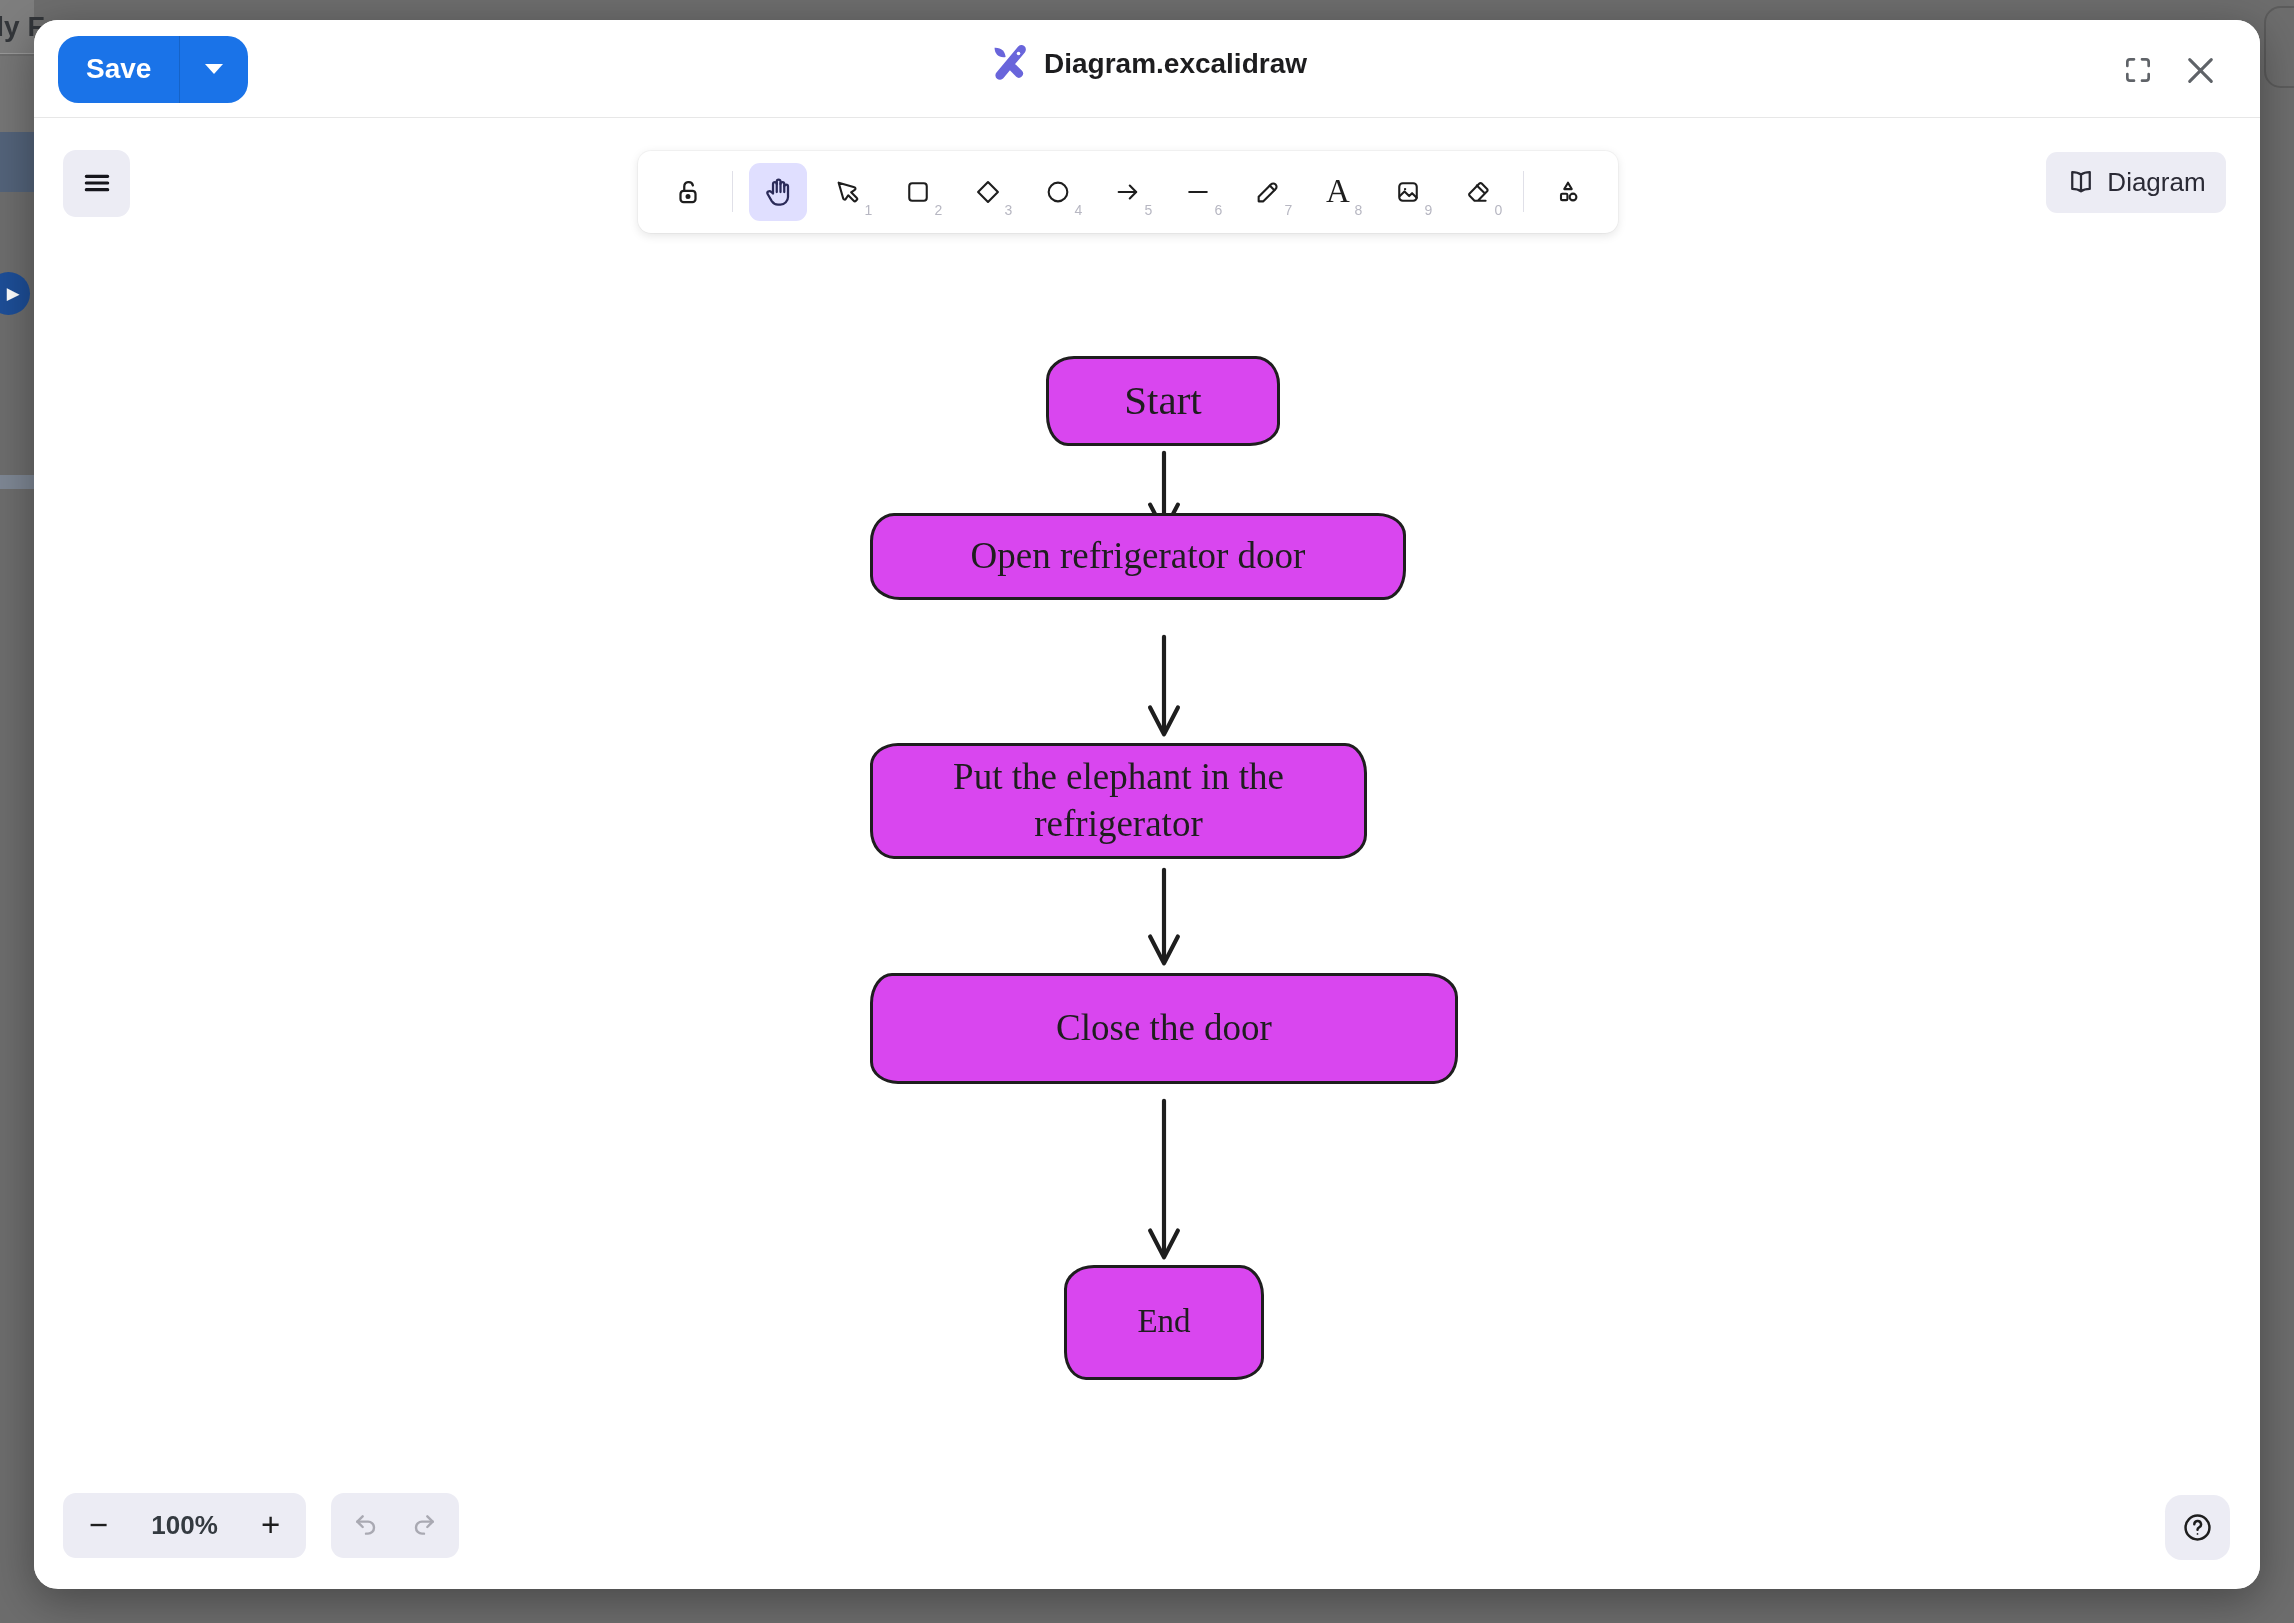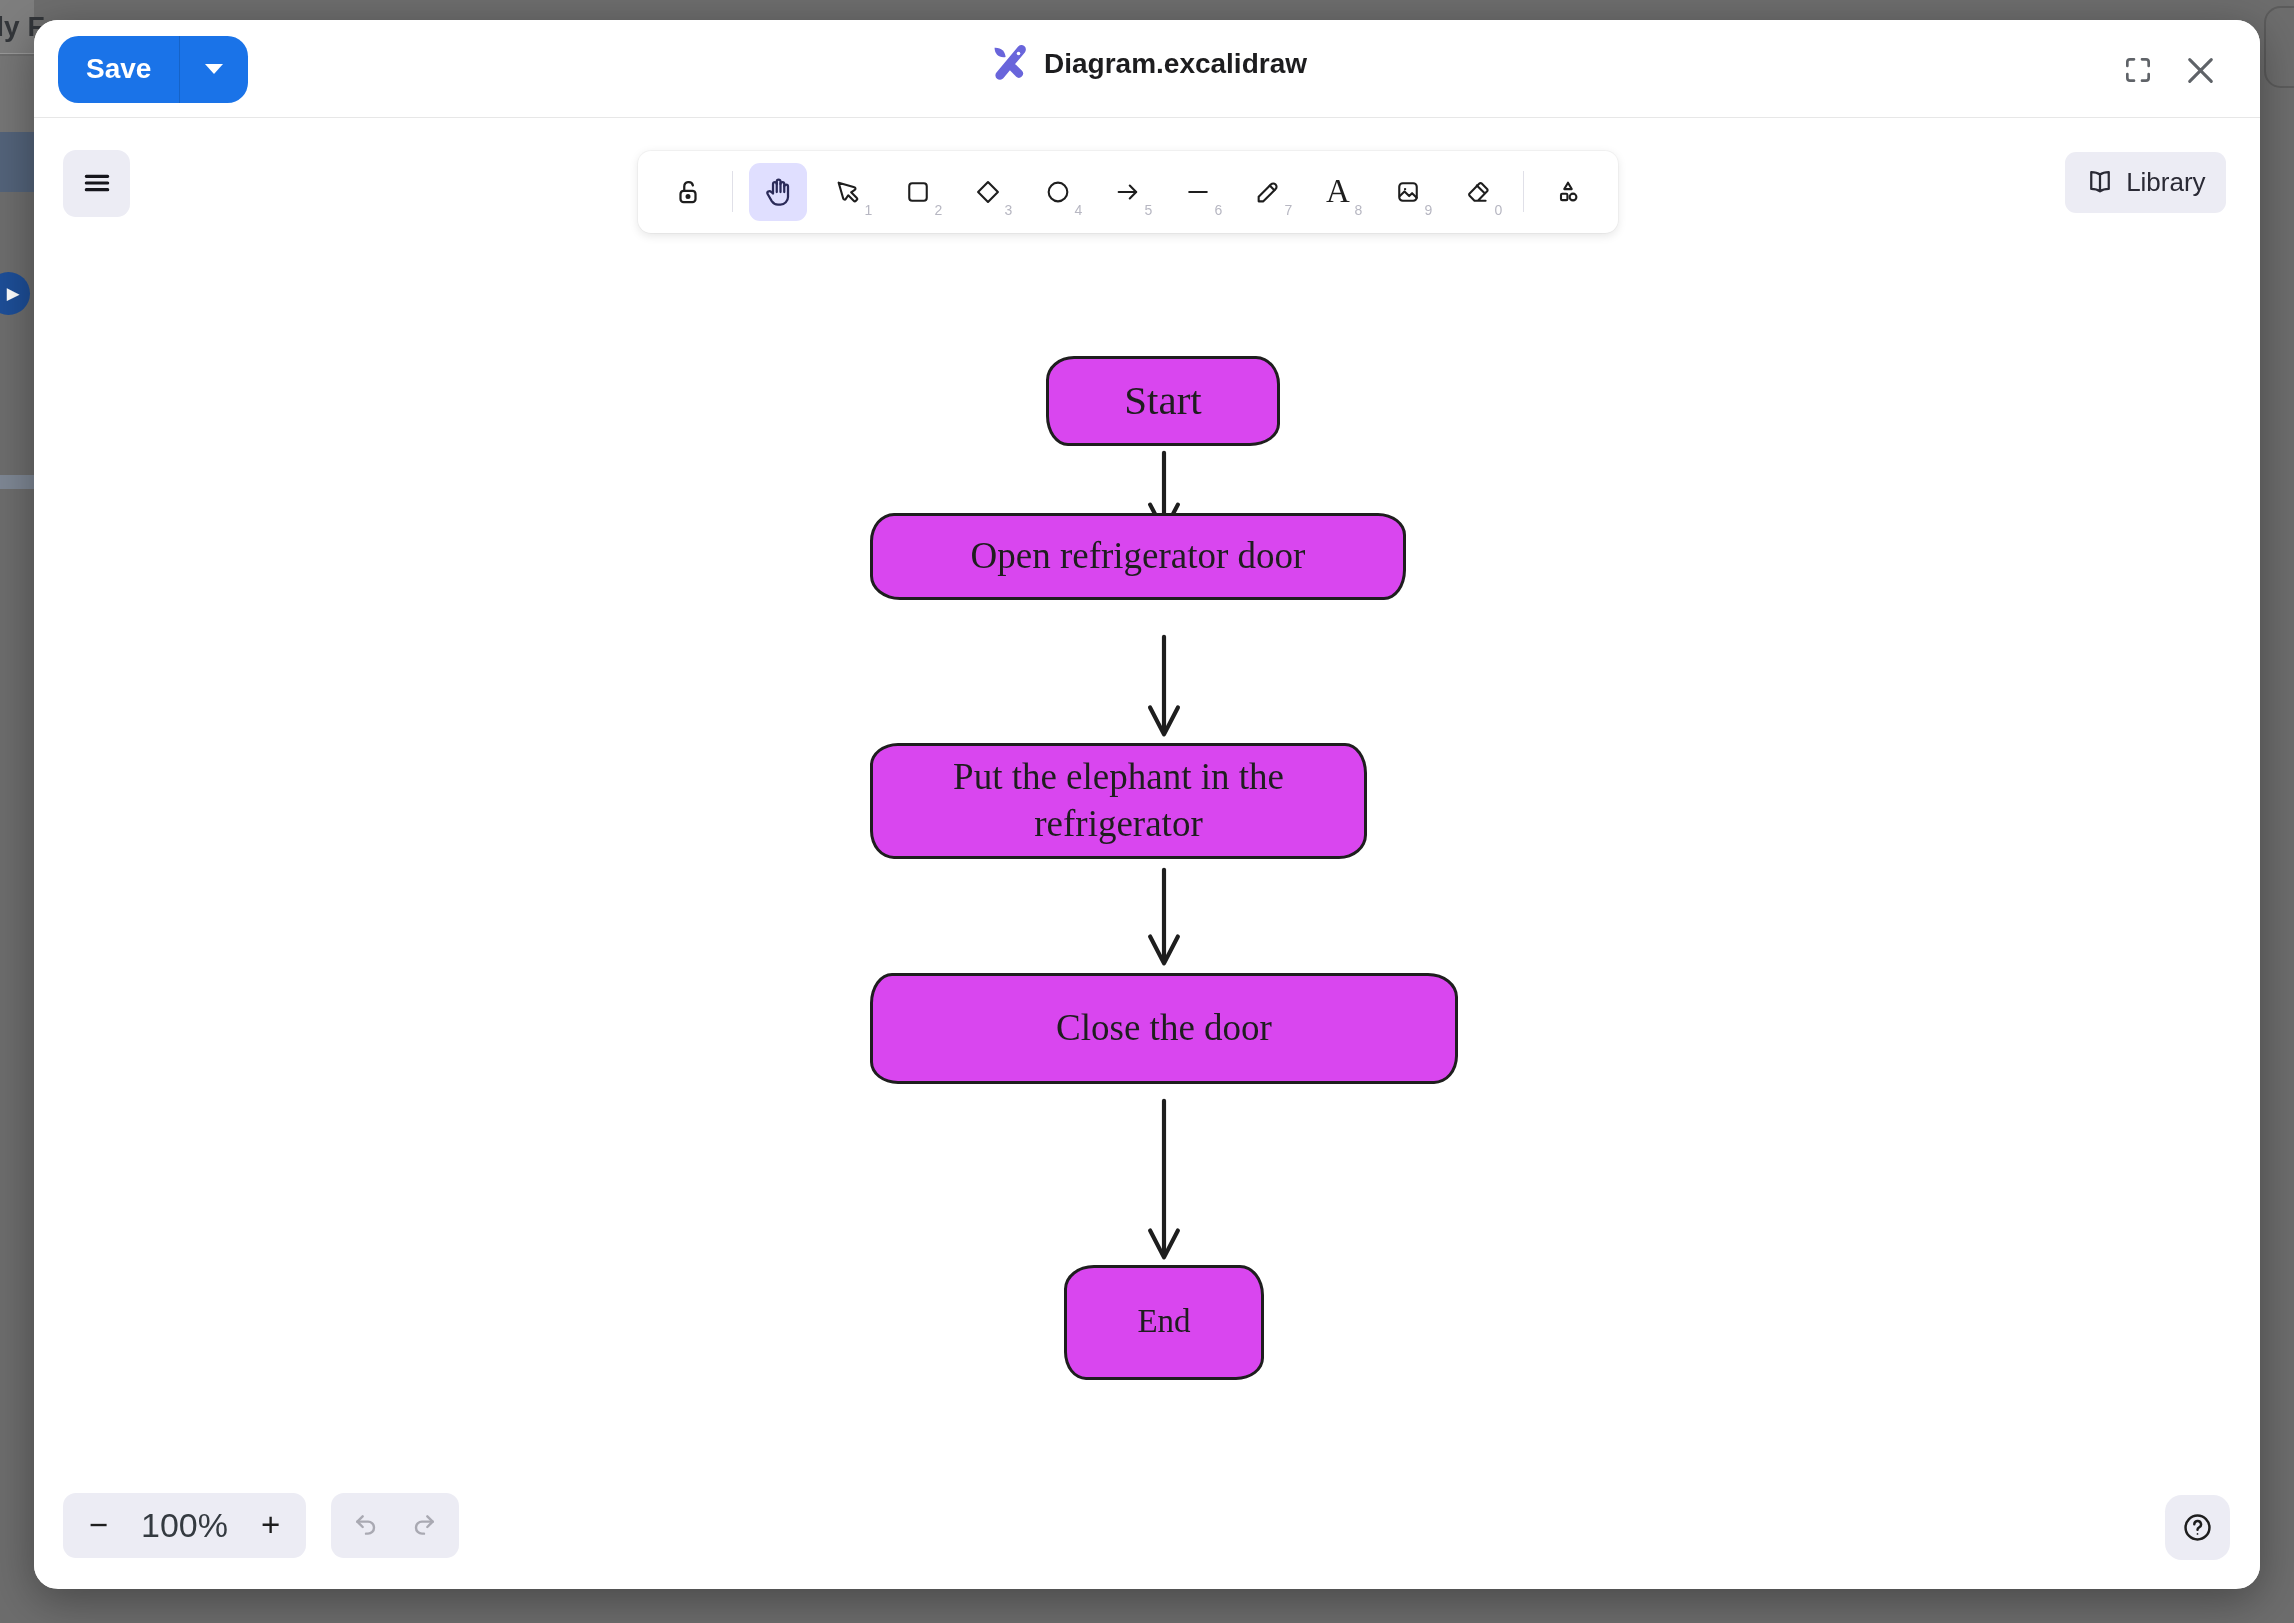--- a/index.html
+++ b/index.html
@@ -53,21 +53,21 @@
   .node-open  { left:836px; top:394px; width:536px; height:87px; font-size:37px; border-radius:24px 28px 22px 30px / 28px 22px 30px 24px; }
   .node-put   { left:836px; top:624px; width:497px; height:116px; font-size:37px; border-radius:28px 22px 28px 24px / 22px 30px 24px 28px; padding:0 37px; }
   .node-close { left:836px; top:854px; width:588px; height:111px; font-size:37px; border-radius:22px 30px 24px 28px / 30px 24px 28px 22px; }
   .node-end   { left:1030px; top:1146px; width:200px; height:115px; font-size:33px; border-radius:30px 24px 28px 22px / 24px 30px 22px 28px; }
   .arrow { position:absolute; left:1102px; overflow:visible; }
   .arrow path { stroke:#1e1e1e; stroke-width:4.5; fill:none; stroke-linecap:round; stroke-linejoin:round; }
 
   
   .zoom-pill { position:absolute; left:29px; top:1374px; width:243px; height:65px; background:#ececf4; border-radius:13px; display:flex; align-items:center; justify-content:space-between; padding:0 9.3px; }
   .zoom-btn { width:52px; height:52px; border:none; background:transparent; border-radius:9.3px; font-size:33px; color:#1e1e1e; cursor:pointer; display:flex; align-items:center; justify-content:center; font-family:"Liberation Sans", sans-serif; }
-  .zoom-value { font-size:34px; color:#343a40; cursor:pointer; }
+  .zoom-value { font-size:26px; color:#343a40; cursor:pointer;font-weight:bold; }
   .history-pill { position:absolute; left:297px; top:1374px; width:128px; height:65px; background:#ececf4; border-radius:13px; display:flex; align-items:center; justify-content:space-evenly; }
   .hist-btn { border:none; background:transparent; color:#a9a9b2; width:45px; height:52px; display:flex; align-items:center; justify-content:center; cursor:pointer; }
   .help-btn { position:absolute; right:30px; top:1376px; width:65px; height:65px; background:#ececf4; border:none; border-radius:16.7px; display:flex; align-items:center; justify-content:center; color:#1e1e1e; cursor:pointer; }
 
   svg { display:block; }
 </style>
 </head>
 <body>
 
 <div class="backdrop-left">
@@ -234,21 +234,21 @@
           <rect x="6" y="13.5" width="5.5" height="5.5" rx="1"></rect>
           <circle cx="16.3" cy="16.3" r="2.9"></circle>
         </svg>
       </button>
     </div>
 
     <button class="library-btn">
       <svg width="30" height="30" viewBox="0 0 24 24" stroke="#2a2a35" stroke-width="1.8" fill="none" stroke-linecap="round" stroke-linejoin="round">
         <path d="M12 6c-1.8-1.4-4.2-2-7-2v13.5c2.8 0 5.2.6 7 2c1.8-1.4 4.2-2 7-2V4c-2.8 0-5.2.6-7 2v13.5"></path>
       </svg>
-      <span>Library</span>
+      <span>Diagram</span>
     </button>
 
     <div class="node node-start">
       <span>Start</span>
     </div>
 
     <svg class="arrow" style="top:332px;" width="56" height="85" viewBox="0 0 60 92">
       <path d="M30 2 L30 84"></path>
         <path d="M15 58 L30 87 L45 58"></path>
     </svg>

